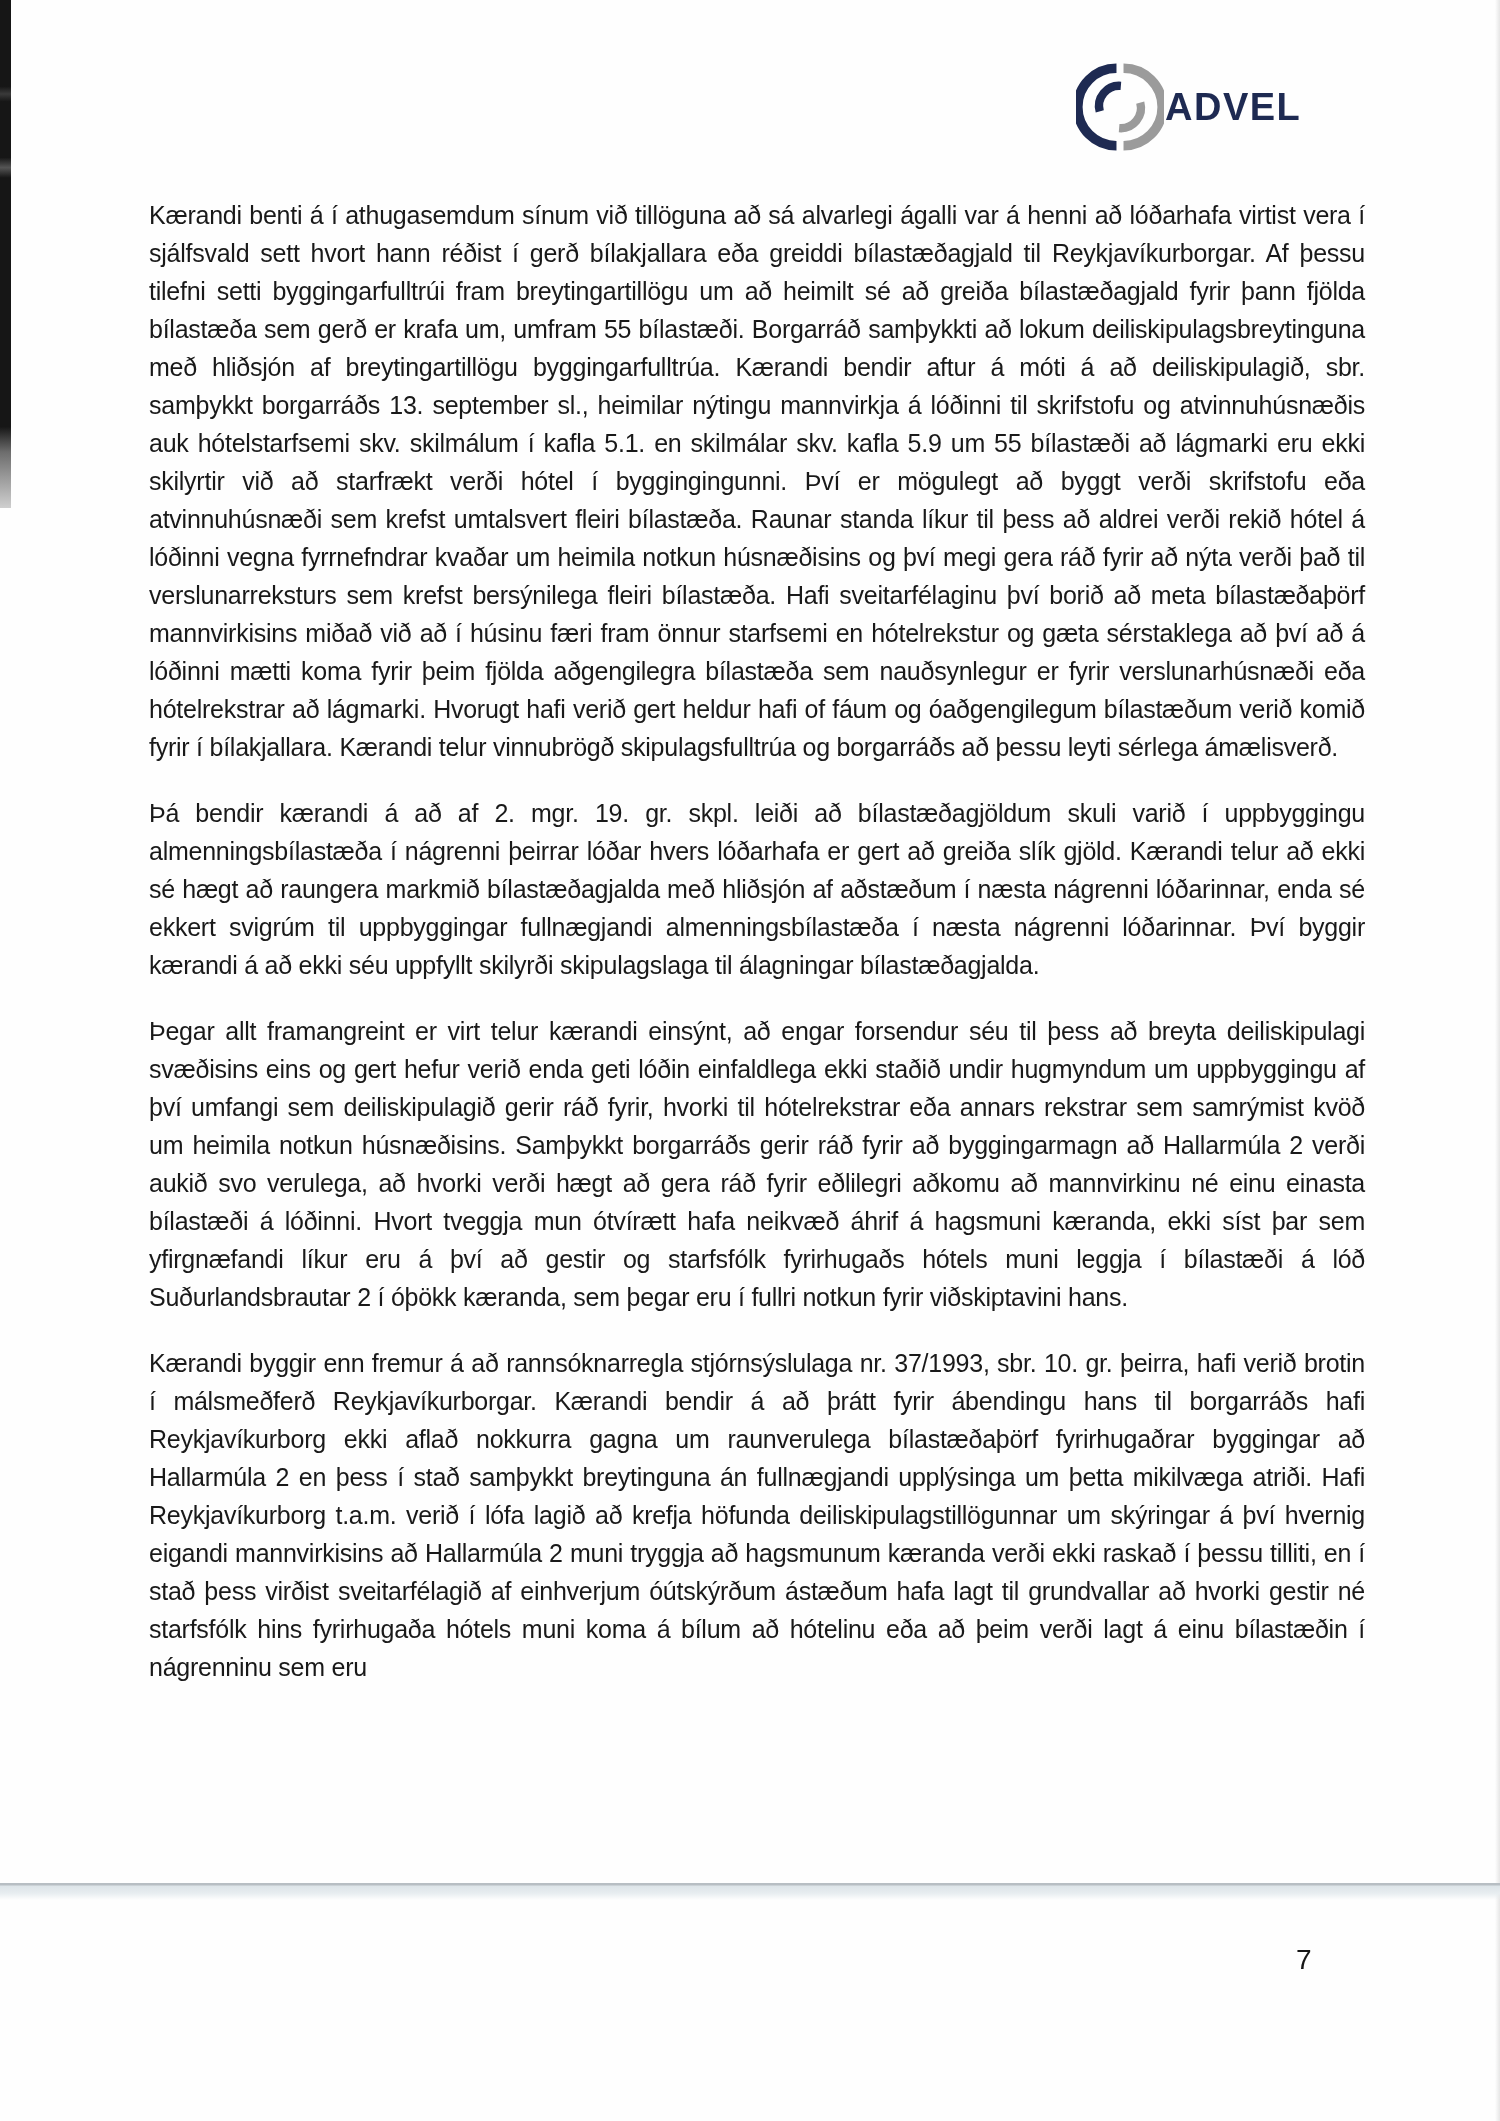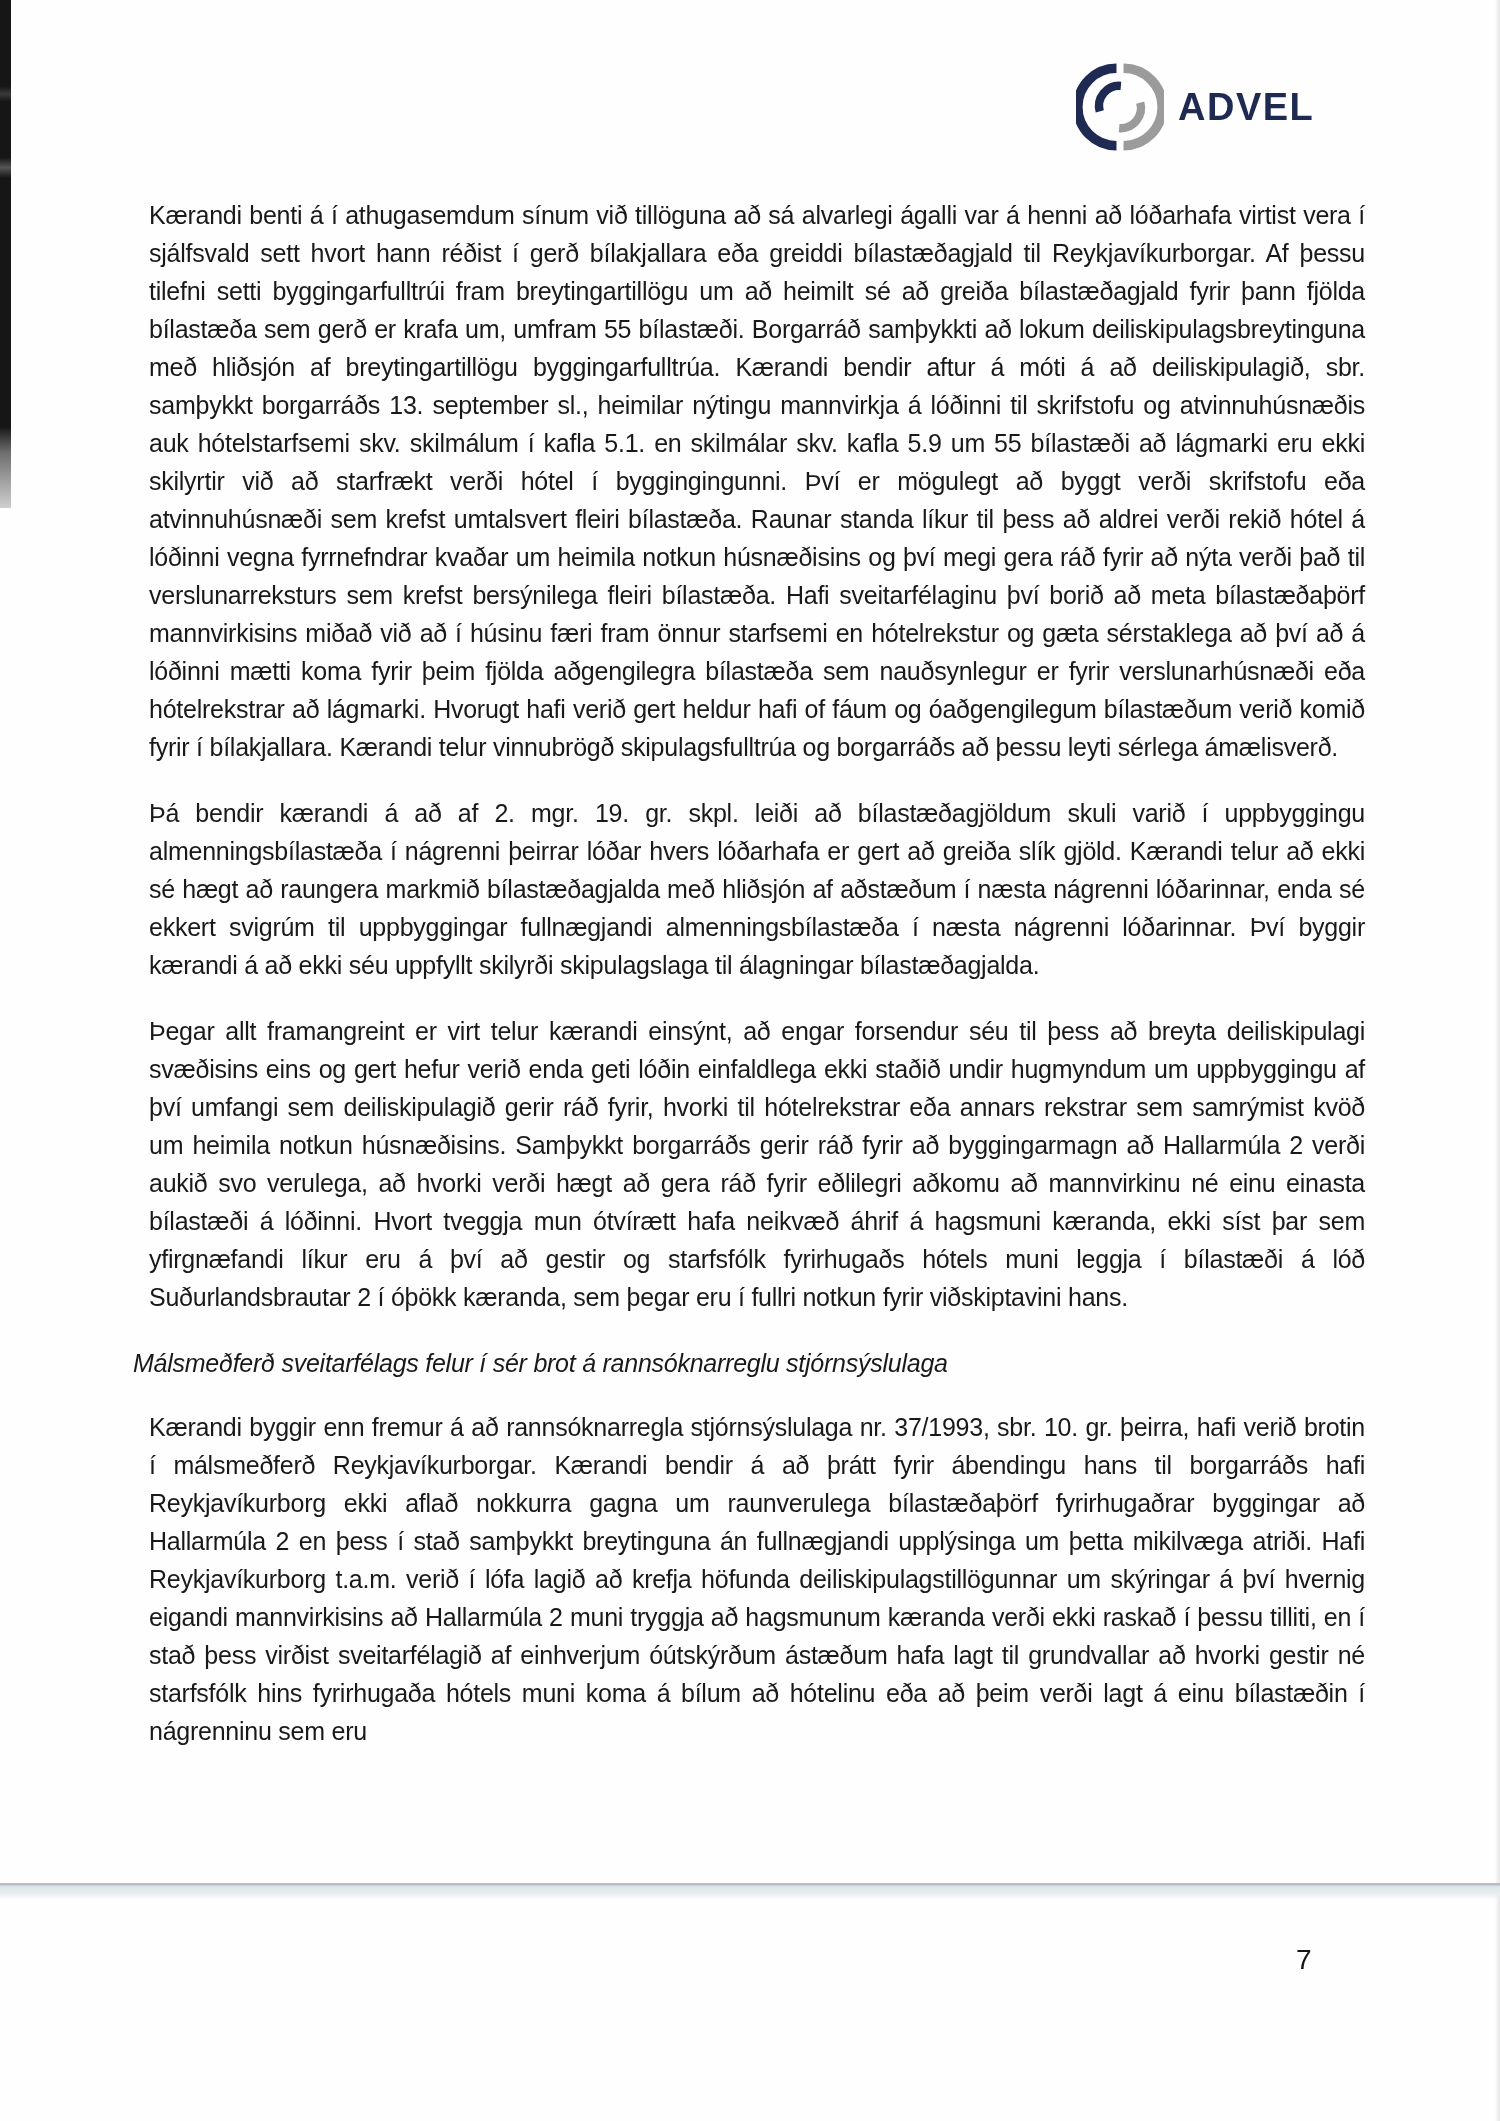--- a/index.html
+++ b/index.html
@@ -28,21 +28,21 @@
     position: absolute; left: 0; top: 1883px; width: 1500px; height: 17px;
     background: linear-gradient(to bottom,
       #b7bec3 0px, #b7bec3 2px,
       #dde4e8 3px, #e7edf0 10px,
       rgba(238,242,244,0) 17px);
   }
 
   
   .logo {
     position: absolute; left: 1076px; top: 63px;
-    display: flex; align-items: center; gap: 14px;
+    display: flex; align-items: center; gap: 1px;
   }
   .logo-icon { width: 88px; height: 88px; }
   .logo-icon path { fill: none; stroke-linecap: butt; }
   .logo-icon .arc-outer { stroke-width: 11; }
   .logo-icon .arc-inner { stroke-width: 9.5; }
   .logo-icon .navy { stroke: var(--logo-navy, #1e2a52); }
   .logo-icon .gray { stroke: var(--logo-gray, #9b9b9b); }
   .logo-text {
     font-size: 38px; font-weight: bold;
     color: var(--logo-navy, #1e2a52);
@@ -85,21 +85,20 @@
       <path class="arc-inner navy" d="M 51 26 A 23 23 0 0 0 27 55"></path>
       <path class="arc-inner gray" d="M 49 74 A 23 23 0 0 0 73 45"></path>
     </svg>
     <span class="logo-text">ADVEL</span>
   </header>
 
   <main class="doc">
     <p>Kærandi benti á í athugasemdum sínum við tillöguna að sá alvarlegi ágalli var á henni að lóðarhafa virtist vera í sjálfsvald sett hvort hann réðist í gerð bílakjallara eða greiddi bílastæðagjald til Reykjavíkurborgar. Af þessu tilefni setti byggingarfulltrúi fram breytingartillögu um að heimilt sé að greiða bílastæðagjald fyrir þann fjölda bílastæða sem gerð er krafa um, umfram 55 bílastæði. Borgarráð samþykkti að lokum deiliskipulagsbreytinguna með hliðsjón af breytingartillögu byggingarfulltrúa. Kærandi bendir aftur á móti á að deiliskipulagið, sbr. samþykkt borgarráðs 13. september sl., heimilar nýtingu mannvirkja á lóðinni til skrifstofu og atvinnuhúsnæðis auk hótelstarfsemi skv. skilmálum í kafla 5.1. en skilmálar skv. kafla 5.9 um 55 bílastæði að lágmarki eru ekki skilyrtir við að starfrækt verði hótel í byggingingunni.  Því er mögulegt að byggt verði skrifstofu eða atvinnuhúsnæði sem krefst umtalsvert fleiri bílastæða. Raunar standa líkur til þess að aldrei verði rekið hótel á lóðinni vegna fyrrnefndrar kvaðar um heimila notkun húsnæðisins og því megi gera ráð fyrir að nýta verði það til verslunarreksturs sem krefst bersýnilega fleiri bílastæða. Hafi sveitarfélaginu því borið að meta bílastæðaþörf mannvirkisins miðað við að í húsinu færi fram önnur starfsemi en hótelrekstur og gæta sérstaklega að því að á lóðinni mætti koma fyrir þeim fjölda aðgengilegra bílastæða sem nauðsynlegur er fyrir verslunarhúsnæði eða hótelrekstrar að lágmarki. Hvorugt hafi verið gert heldur hafi of fáum og óaðgengilegum bílastæðum verið komið fyrir í bílakjallara. Kærandi telur vinnubrögð skipulagsfulltrúa og borgarráðs að þessu leyti  sérlega ámælisverð.</p>
     <p>Þá bendir kærandi á að af 2. mgr. 19. gr. skpl. leiði að bílastæðagjöldum skuli varið í uppbyggingu almenningsbílastæða í nágrenni þeirrar lóðar hvers lóðarhafa er gert að greiða slík gjöld. Kærandi telur að ekki sé hægt að raungera markmið bílastæðagjalda með hliðsjón af aðstæðum í næsta nágrenni lóðarinnar, enda sé ekkert svigrúm til uppbyggingar fullnægjandi almenningsbílastæða í næsta nágrenni lóðarinnar. Því byggir kærandi á að ekki séu uppfyllt skilyrði skipulagslaga til álagningar bílastæðagjalda.</p>
     <p>Þegar allt framangreint er virt telur kærandi einsýnt, að engar forsendur séu til þess að breyta deiliskipulagi svæðisins eins og gert hefur verið enda geti lóðin einfaldlega ekki staðið undir hugmyndum um uppbyggingu af því umfangi sem deiliskipulagið gerir ráð fyrir, hvorki til hótelrekstrar eða annars rekstrar sem samrýmist kvöð um heimila notkun húsnæðisins. Samþykkt borgarráðs gerir ráð fyrir að byggingarmagn að Hallarmúla 2 verði aukið svo verulega, að hvorki verði hægt að gera ráð fyrir eðlilegri aðkomu að mannvirkinu né einu einasta bílastæði á lóðinni. Hvort tveggja mun ótvírætt hafa neikvæð áhrif á hagsmuni kæranda, ekki síst þar sem yfirgnæfandi líkur eru á því að gestir og starfsfólk fyrirhugaðs hótels muni leggja í  bílastæði á lóð Suðurlandsbrautar 2 í óþökk kæranda, sem þegar eru í fullri notkun fyrir viðskiptavini hans.</p>
-    <h2 class="section-heading">Málsmeðferð sveitarfélags felur í sér brot á rannsóknarreglu stjórnsýslulaga</h2>
     <p>Kærandi byggir enn fremur á að rannsóknarregla stjórnsýslulaga nr. 37/1993, sbr. 10. gr. þeirra, hafi verið brotin í málsmeðferð Reykjavíkurborgar. Kærandi bendir á að þrátt fyrir ábendingu hans til borgarráðs hafi Reykjavíkurborg ekki aflað nokkurra gagna um raunverulega bílastæðaþörf fyrirhugaðrar byggingar að Hallarmúla 2 en þess í stað samþykkt breytinguna án fullnægjandi upplýsinga um þetta mikilvæga atriði. Hafi Reykjavíkurborg t.a.m. verið í lófa lagið að krefja höfunda deiliskipulagstillögunnar um skýringar á því hvernig eigandi mannvirkisins að Hallarmúla 2 muni tryggja að hagsmunum kæranda verði ekki raskað í þessu tilliti, en í stað þess virðist sveitarfélagið af einhverjum óútskýrðum ástæðum hafa lagt til grundvallar að hvorki gestir né starfsfólk hins fyrirhugaða hótels muni koma á bílum að hótelinu eða að þeim verði lagt á einu bílastæðin í nágrenninu sem eru</p>
   </main>
 
   <div class="scan-hline"></div>
 
   <div class="page-number">7</div>
 
 </div>
 
 </body></html>

